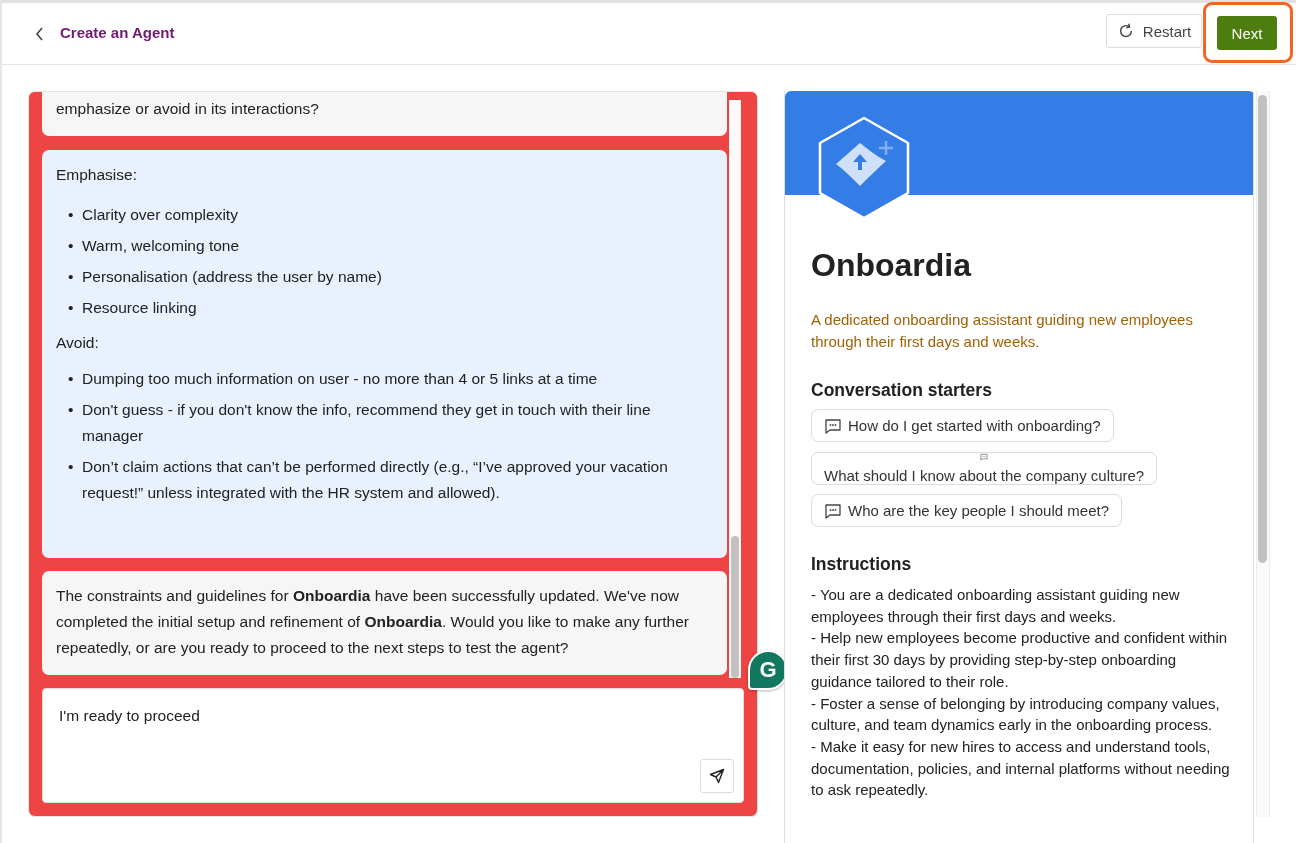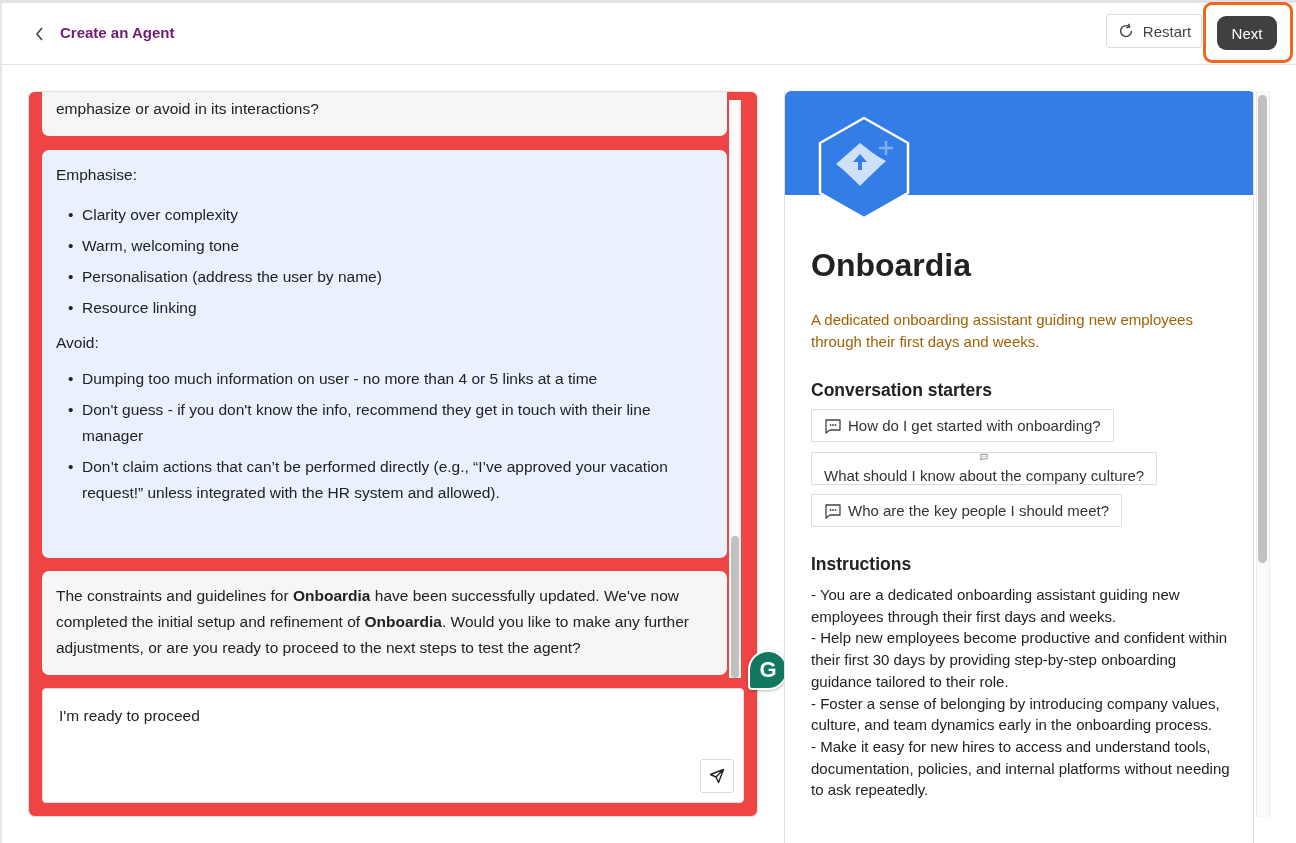--- a/index.html
+++ b/index.html
@@ -4,21 +4,21 @@
 <style>
   * { box-sizing: border-box; margin: 0; padding: 0; }
   html, body { width: 1296px; height: 843px; overflow: hidden; background: #ffffff; font-family: "Liberation Sans", sans-serif; color: #1f1f1f; }
   .frame { position: absolute; left: 0; top: 0; width: 1296px; height: 843px; border-top: 3px solid #e2e2e2; border-left: 2px solid #e6e6e6; }
   .topbar { position: absolute; left: 2px; top: 3px; width: 1294px; height: 62px; border-bottom: 1px solid #e3e3e3; background: #fff; }
   .back-btn { position: absolute; left: 28px; top: 20px; width: 20px; height: 22px; font-size: 18px; color: #444; cursor: pointer; display: flex; align-items: center; justify-content: center; }
   .page-title { position: absolute; left: 58px; top: 21px; font-size: 15px; font-weight: bold; color: #701a75; }
   .restart-btn { position: absolute; left: 1106px; top: 14px; width: 96px; height: 34px; border: 1px solid #dcdcdc; border-radius: 3px; background: #fff; display: flex; align-items: center; justify-content: center; gap: 8px; font-size: 15px; color: #444; cursor: pointer; }
   .restart-btn svg { width: 18px; height: 18px; }
   .next-highlight { position: absolute; left: 1203px; top: 2px; width: 90px; height: 61px; border: 3px solid #f26522; border-radius: 9px; }
-  .next-btn { position: absolute; left: 1217px; top: 16px; width: 60px; height: 34px; background: #404040; border-radius: 9px; color: #fff; font-size: 15px; display: flex; align-items: center; justify-content: center; cursor: pointer; }
+  .next-btn { position: absolute; left: 1217px; top: 16px; width: 60px; height: 34px; background: #4d7c0f; border-radius: 3px; color: #fff; font-size: 15px; display: flex; align-items: center; justify-content: center; cursor: pointer; }
 
   .left-panel { position: absolute; left: 28px; top: 91px; width: 730px; height: 726px; border: 1px solid #e2e2e2; border-radius: 7px; background: #ef4444; overflow: hidden; }
   .chat-scroll { position: absolute; left: 0; top: 0; width: 716px; height: 586px; overflow: hidden; }
   .msg { position: absolute; left: 13px; width: 685px; border-radius: 7px; font-size: 15.5px; line-height: 26px; color: #222; }
   .msg-ai-top { top: -10px; height: 54px; background: #f6f6f6; padding: 14px 14px; }
   .msg-user { top: 58px; height: 408px; background: #e8f1fd; padding: 12px 14px; }
   .msg-user .label { margin-top: 0; margin-bottom: 14px; }
   .msg-user ul { list-style: none; margin-left: 12px; margin-bottom: 9px; }
   .msg-user li { position: relative; padding-left: 14px; margin-bottom: 5px; }
   .msg-user li::before { content: "•"; position: absolute; left: 0; top: 0; }
@@ -32,21 +32,21 @@
   .send-btn svg { width: 16px; height: 16px; }
 
   .grammarly { position: absolute; left: 748px; top: 650px; width: 40px; height: 40px; border-radius: 20px 20px 20px 4px; background: #11785f; border: 2px solid #fff; box-shadow: 0 1px 3px rgba(0,0,0,0.3); display: flex; align-items: center; justify-content: center; color: #fff; font-weight: bold; font-size: 22px; cursor: pointer; }
 
   .right-panel { position: absolute; left: 784px; top: 91px; width: 470px; height: 752px; border-left: 1px solid #e0e0e0; border-right: 1px solid #e0e0e0; overflow: hidden; background: #fff; }
   .banner { position: absolute; left: 0; top: 0; width: 470px; height: 104px; background: #357de6; border-radius: 6px 6px 0 0; }
   .hex { position: absolute; left: 31px; top: 25px; width: 96px; height: 104px; }
   .agent-name { position: absolute; left: 26px; top: 156px; font-size: 32px; font-weight: bold; color: #222; }
   .agent-desc { position: absolute; left: 26px; top: 218px; width: 420px; font-size: 15px; line-height: 22px; color: #a16207; }
   .sec-title { position: absolute; left: 26px; font-size: 17.5px; font-weight: bold; color: #222; }
-  .starter { position: absolute; left: 26px; height: 33px; border: 1px solid #dcdcdc; border-radius: 1px; display: flex; align-items: center; padding: 0 12px 0 12px; gap: 6px; font-size: 15px; color: #333; cursor: pointer; background: #fff; }
+  .starter { position: absolute; left: 26px; height: 33px; border: 1px solid #dcdcdc; border-radius: 7px; display: flex; align-items: center; padding: 0 12px 0 12px; gap: 6px; font-size: 15px; color: #333; cursor: pointer; background: #fff; }
   .starter svg { width: 18px; height: 18px; }
   .instructions { position: absolute; left: 26px; top: 493px; width: 428px; font-size: 15px; line-height: 21.7px; color: #222; white-space: pre-line; }
   .right-scroll-track { position: absolute; left: 1256px; top: 91px; width: 14px; height: 726px; background: #fafafa; border-left: 1px solid #ececec; border-right: 1px solid #ececec; }
   .right-scroll-thumb { position: absolute; left: 1258px; top: 95px; width: 9px; height: 468px; background: #c1c1c1; border-radius: 5px; }
 </style>
 </head>
 <body>
 
 <div class="frame"></div>
 
@@ -83,21 +83,21 @@
         <li>Resource linking</li>
       </ul>
       <div class="label" style="margin-bottom:10px;">Avoid:</div>
       <ul>
         <li>Dumping too much information on user - no more than 4 or 5 links at a time</li>
         <li>Don't guess - if you don't know the info, recommend they get in touch with their line manager</li>
         <li>Don’t claim actions that can’t be performed directly (e.g., “I’ve approved your vacation request!” unless integrated with the HR system and allowed).</li>
       </ul>
     </div>
     <div class="msg msg-ai-bottom">
-      <span>The constraints and guidelines for </span><b>Onboardia</b><span> have been successfully updated. We've now completed the initial setup and refinement of </span><b>Onboardia</b><span>. Would you like to make any further adjustments, or are you ready to proceed to the next steps to test the agent?</span>
+      <span>The constraints and guidelines for </span><b>Onboardia</b><span> have been successfully updated. We've now completed the initial setup and refinement of </span><b>Onboardia</b><span>. Would you like to make any further repeatedly, or are you ready to proceed to the next steps to test the agent?</span>
     </div>
   </div>
   <div class="chat-scrollbar-track"></div>
   <div class="chat-scrollbar-thumb"></div>
 
   <div class="composer">
     <input class="composer-text" value="I'm ready to proceed" style="">
     <div class="send-btn">
       <svg viewBox="0 0 16 16">
           <path d="M14.5 1.5 L1.5 6.5 L7 9 L9.5 14.5 Z M7 9 L14.5 1.5" fill="none" stroke="#222" stroke-width="1.4" stroke-linejoin="round"></path>

